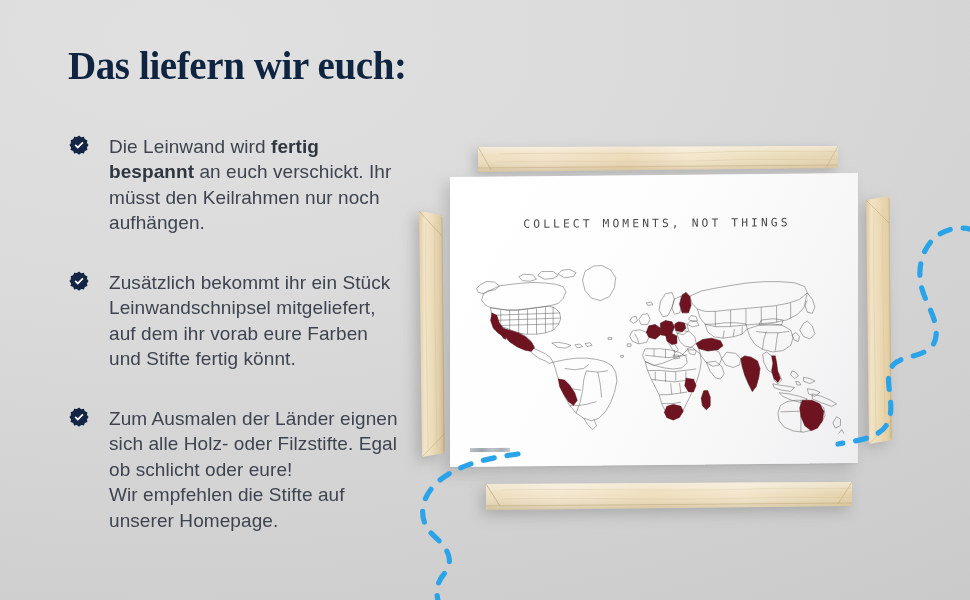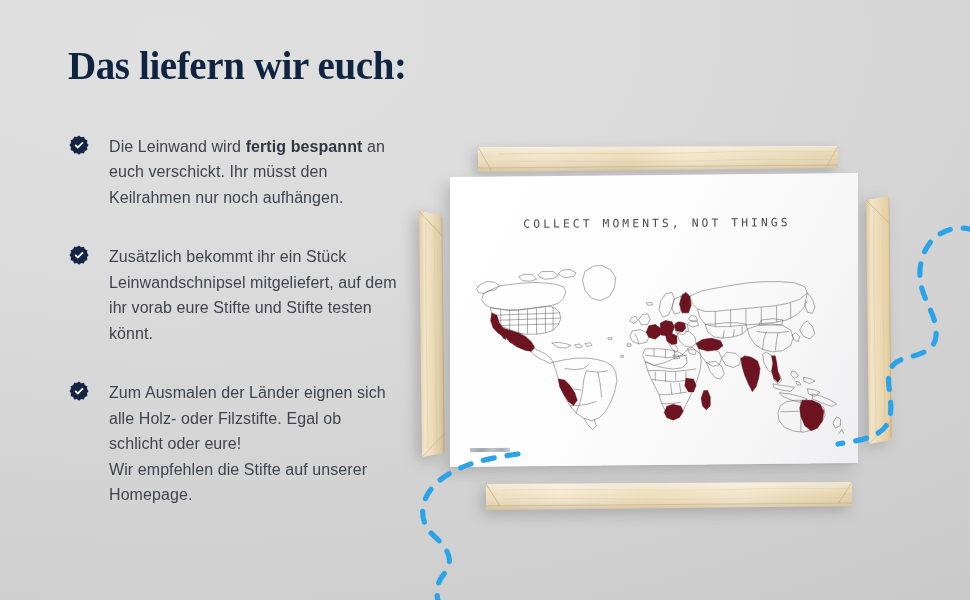--- a/index.html
+++ b/index.html
@@ -38,21 +38,21 @@
     margin-bottom:34px;
   }
   .bullet-icon {
     flex:0 0 auto;
     width:22px; height:22px;
     margin-right:19px;
     margin-top:1px;
   }
   .bullet-icon svg { display:block; width:22px; height:22px; }
   .bullet-text {
-    font-size:16px;
+    font-size:19px;
     line-height:25.5px;
     color:#3d4450;
     letter-spacing:0.08px;
   }
   .bullet-text b { font-weight:bold; color:#2e3642; }
 
   
   #mockup { position:absolute; left:0; top:0; width:970px; height:572px; }
 
   
@@ -150,21 +150,21 @@
       </span>
     </div>
 
     <div class="bullet-item">
       <span class="bullet-icon">
         <svg viewBox="0 0 24 24" aria-hidden="true">
           <path fill="#132444" d="M12 0.6l2.35 1.72 2.9-.36 1.18 2.67 2.67 1.18-.36 2.9L22.46 11l-1.72 2.35.36 2.9-2.67 1.18-1.18 2.67-2.9-.36L12 21.46l-2.35-1.72-2.9.36-1.18-2.67-2.67-1.18.36-2.9L1.54 11l1.72-2.35-.36-2.9 2.67-1.18L6.75 1.9l2.9.36z"></path>
           <path fill="#ffffff" d="M10.65 15.1L7.1 11.55l1.4-1.4 2.15 2.14 4.9-4.9 1.4 1.41z"></path>
         </svg>
       </span>
-      <span class="bullet-text">Zusätzlich bekommt ihr ein Stück Leinwandschnipsel mitgeliefert, auf dem ihr vorab eure Stifte und Stifte testen könnt.</span>
+      <span class="bullet-text">Zusätzlich bekommt ihr ein Stück Leinwandschnipsel mitgeliefert, auf dem ihr vorab eure Farben und Stifte fertig könnt.</span>
     </div>
 
     <div class="bullet-item">
       <span class="bullet-icon">
         <svg viewBox="0 0 24 24" aria-hidden="true">
           <path fill="#132444" d="M12 0.6l2.35 1.72 2.9-.36 1.18 2.67 2.67 1.18-.36 2.9L22.46 11l-1.72 2.35.36 2.9-2.67 1.18-1.18 2.67-2.9-.36L12 21.46l-2.35-1.72-2.9.36-1.18-2.67-2.67-1.18.36-2.9L1.54 11l1.72-2.35-.36-2.9 2.67-1.18L6.75 1.9l2.9.36z"></path>
           <path fill="#ffffff" d="M10.65 15.1L7.1 11.55l1.4-1.4 2.15 2.14 4.9-4.9 1.4 1.41z"></path>
         </svg>
       </span>
       <span class="bullet-text" style="white-space:pre-line;">Zum Ausmalen der Länder eignen sich alle Holz- oder Filzstifte. Egal ob schlicht oder eure!

